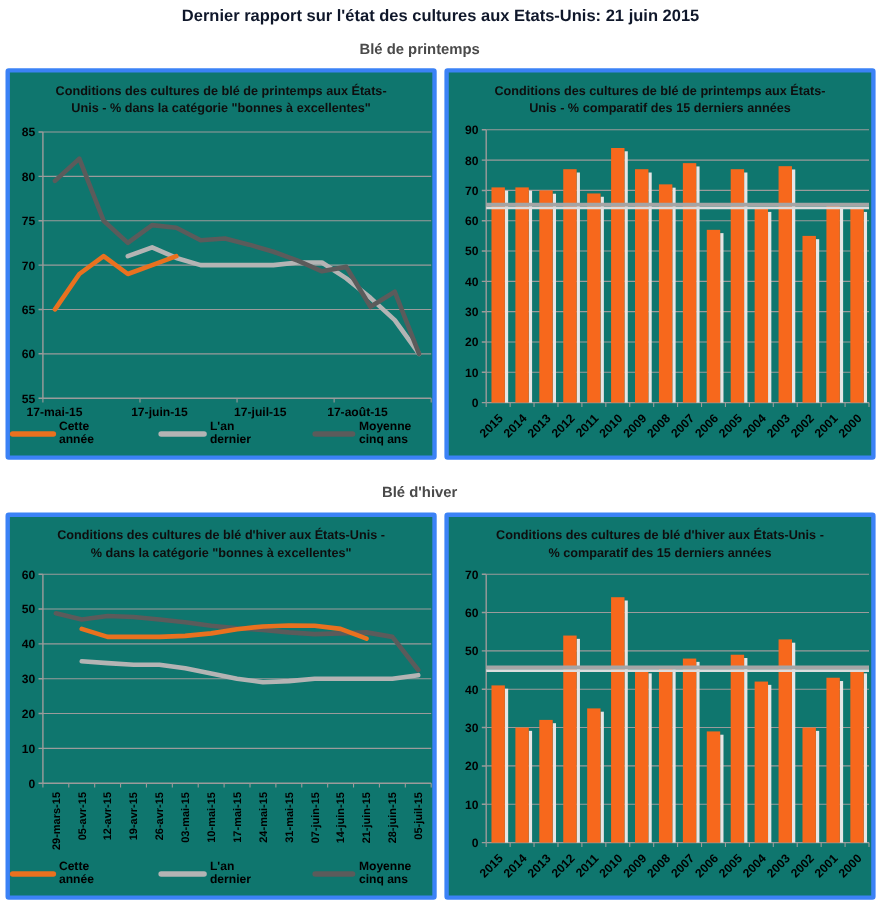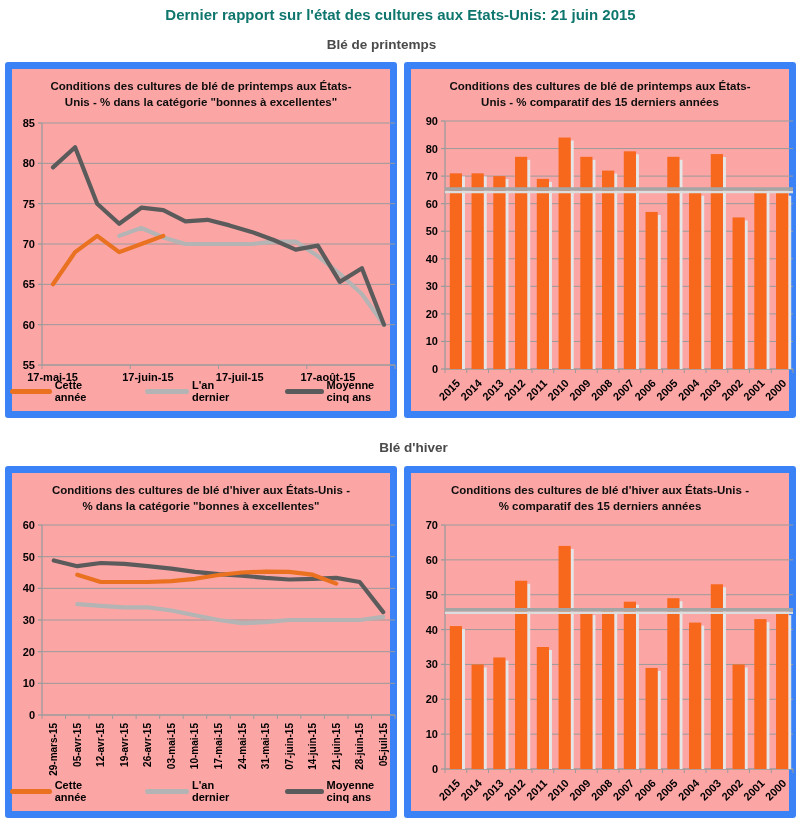--- a/index.html
+++ b/index.html
@@ -1,19 +1,19 @@
 <!DOCTYPE html>
 <html><head>
 <meta charset="utf-8">
 <style>
   html,body{margin:0;padding:0;background:#fff;}
   body{width:801px;height:825px;position:relative;font-family:"Liberation Sans",sans-serif;overflow:hidden;}
-  .main-title{position:absolute;top:6px;left:0;width:801px;text-align:center;font-size:15px;font-weight:700;color:#0f766e;}
+  .main-title{position:absolute;top:6px;left:0;width:801px;text-align:center;font-size:15px;font-weight:700;color:#0f172a;}
   .section-title{position:absolute;left:0;width:763px;text-align:center;font-size:13.5px;font-weight:700;color:#4a4a4a;}
-  .chartbox{position:absolute;background:#fca5a5;border:7px solid #3b82f6;border-radius:3px;display:flex;flex-direction:column;box-sizing:border-box;}
+  .chartbox{position:absolute;background:#0f766e;border:4px solid #3b82f6;border-radius:3px;display:flex;flex-direction:column;box-sizing:border-box;}
   .chart-title{flex:0 0 auto;font-size:11.5px;font-weight:700;color:#0e0e0e;text-align:center;padding:9px 38px 2px;line-height:1.42;}
   .plot{flex:1 1 auto;position:relative;}
   .plot svg{position:absolute;left:0;top:0;}
   .legend{flex:0 0 auto;display:flex;justify-content:center;align-items:center;gap:44px;height:24px;margin-bottom:8px;font-size:11px;font-weight:700;color:#000;}
   .legend-item{display:flex;align-items:center;}
   .swatch{display:inline-block;width:56px;height:5px;border-radius:2.5px;margin-right:3px;}
   text.ax{font:700 11px "Liberation Sans",sans-serif;fill:#000;}
   text.ax-sm{font:700 10px "Liberation Sans",sans-serif;fill:#000;}
 </style>
 </head>
@@ -178,21 +178,21 @@
         <text x="267.375" y="271" text-anchor="end" class="ax" transform="rotate(-45 267.375 271)">2005</text>
         <text x="289.125" y="271" text-anchor="end" class="ax" transform="rotate(-45 289.125 271)">2004</text>
         <text x="310.875" y="271" text-anchor="end" class="ax" transform="rotate(-45 310.875 271)">2003</text>
         <text x="332.625" y="271" text-anchor="end" class="ax" transform="rotate(-45 332.625 271)">2002</text>
         <text x="354.375" y="271" text-anchor="end" class="ax" transform="rotate(-45 354.375 271)">2001</text>
         <text x="376.125" y="271" text-anchor="end" class="ax" transform="rotate(-45 376.125 271)">2000</text>
       </svg>
     </div>
 </div>
 
-<div class="section-title" style="top:440px;padding-left:32px;">Blé d'hiver</div>
+<div class="section-title" style="top:440px;">Blé d'hiver</div>
 
 <div class="chartbox" style="left:5px;top:466px;width:392px;height:352px;">
   <div class="chart-title">Conditions des cultures de blé d'hiver aux États-Unis - % dans la catégorie "bonnes à excellentes"</div>
   <div class="plot">
       <svg width="390" height="274">
         <line x1="30" y1="198" x2="383" y2="198" stroke="#9B9B9B" stroke-width="1.3"></line>
         <line x1="26" y1="198" x2="30" y2="198" stroke="#9B9B9B" stroke-width="1.3"></line>
         <text x="23" y="202" text-anchor="end" class="ax">0</text>
         <line x1="30" y1="166.33333333333334" x2="383" y2="166.33333333333334" stroke="#9B9B9B" stroke-width="1"></line>
         <line x1="26" y1="166.33333333333334" x2="30" y2="166.33333333333334" stroke="#9B9B9B" stroke-width="1.3"></line>

